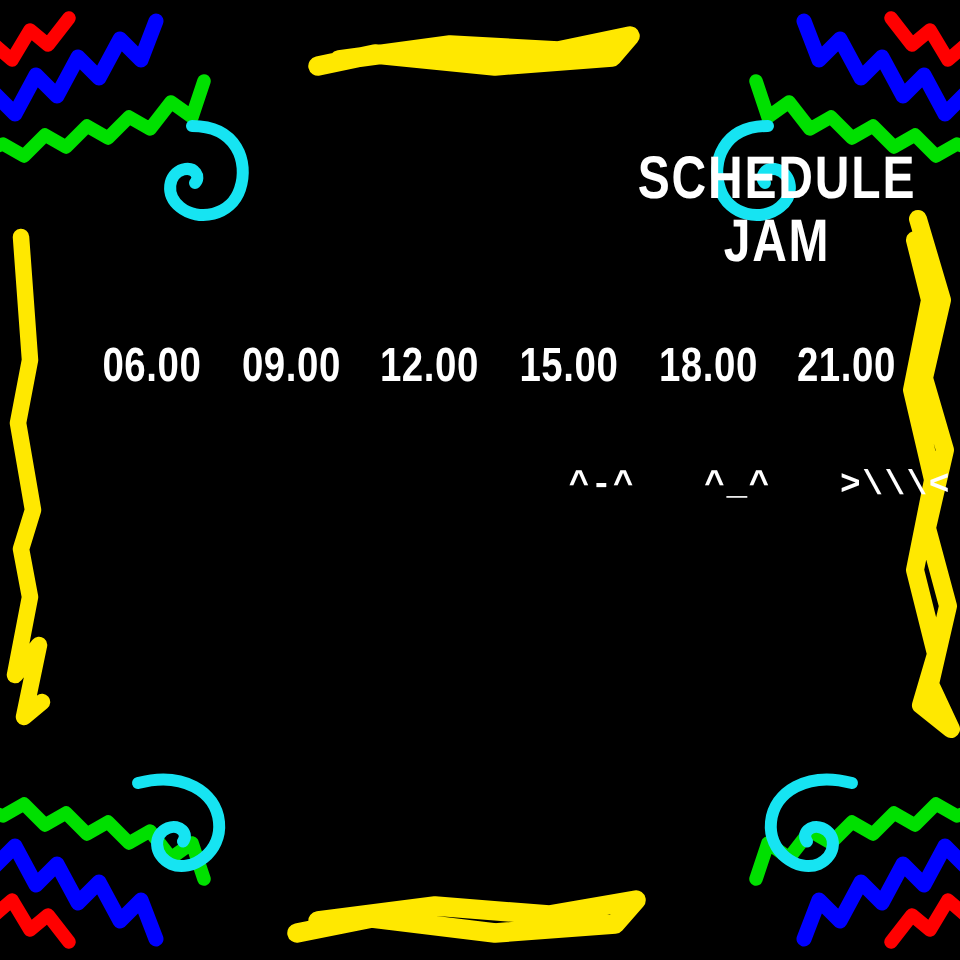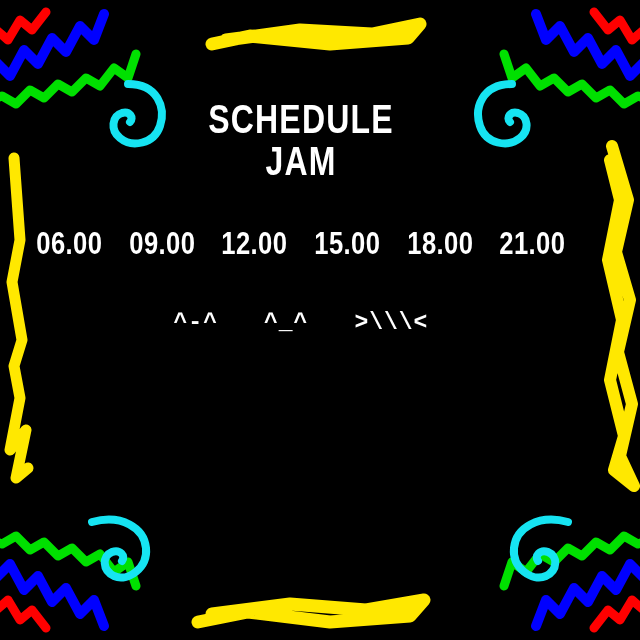--- a/index.html
+++ b/index.html
@@ -22,22 +22,23 @@
     height: 640px;
     pointer-events: none;
   }
   #content-layer {
     position: absolute;
     inset: 0;
     width: 602px;
     height: 640px;
     display: flex;
     flex-direction: column;
-    align-items: center;
+    align-items: flex-end;
     color: #ffffff;
+    padding-left: 32px;
   }
   .title-block {
     margin-top: 98px;
     text-align: center;
     line-height: 1.06;
   }
   .title-line {
     display: block;
     font-size: 40px;
     font-weight: 700;

